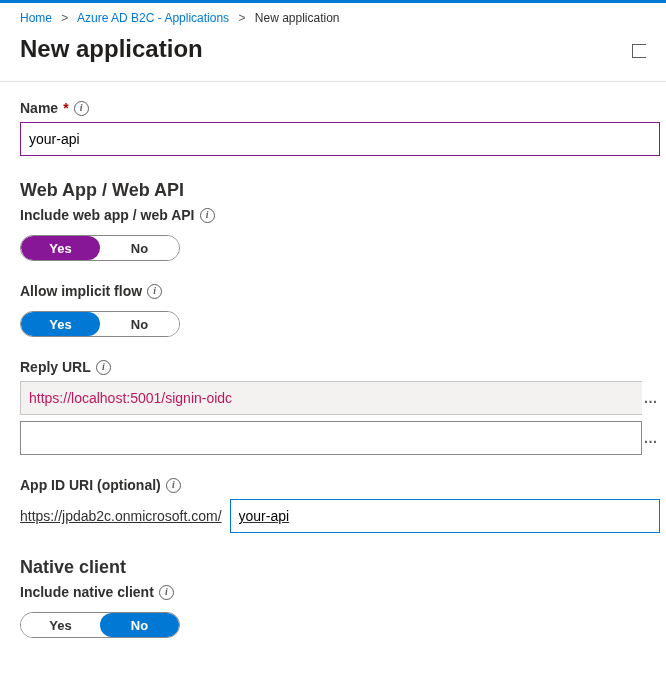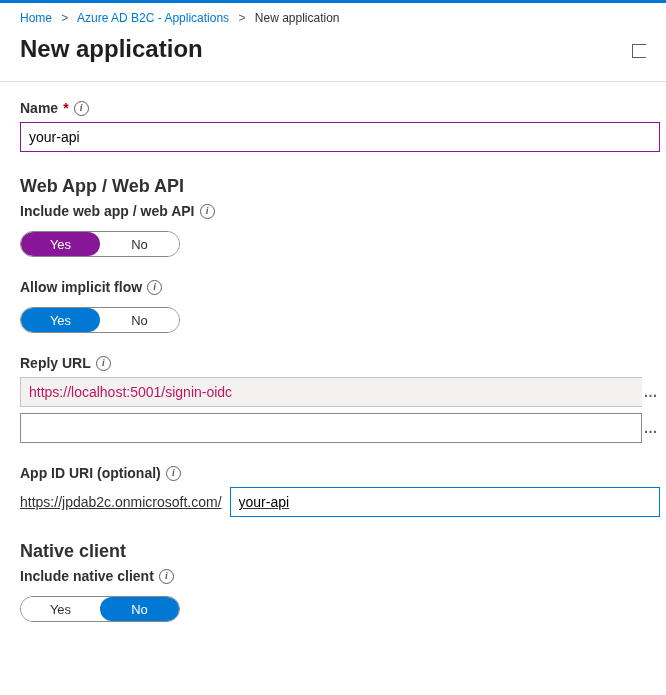--- a/index.html
+++ b/index.html
@@ -71,21 +71,21 @@
     line-height: 1;
     color: #605e5c;
     font-style: italic;
     font-family: Georgia, serif;
     cursor: help;
   }
   .text-input {
     width: 640px;
     max-width: calc(100% - 2px);
     height: 30px;
-    padding: 4px 8px;
+    padding: 16px 8px;
     font-size: 14px;
     font-family: inherit;
     border: 1px solid #8a8886;
     outline: none;
   }
   .text-input.focus-purple {
     border: 1px solid #881798;
   }
   .text-input.focus-blue {
     border: 1px solid #0078d4;
@@ -114,20 +114,21 @@
     cursor: pointer;
   }
   .toggle .opt {
     flex: 1;
     display: flex;
     align-items: center;
     justify-content: center;
     font-size: 13px;
     color: #323130;
     background: #fff;
+    font-weight: bold;
   }
   .toggle .opt.sel-purple {
     background: #881798;
     color: #fff;
     border-radius: 16px;
   }
   .toggle .opt.sel-blue {
     background: #0078d4;
     color: #fff;
     border-radius: 16px;

